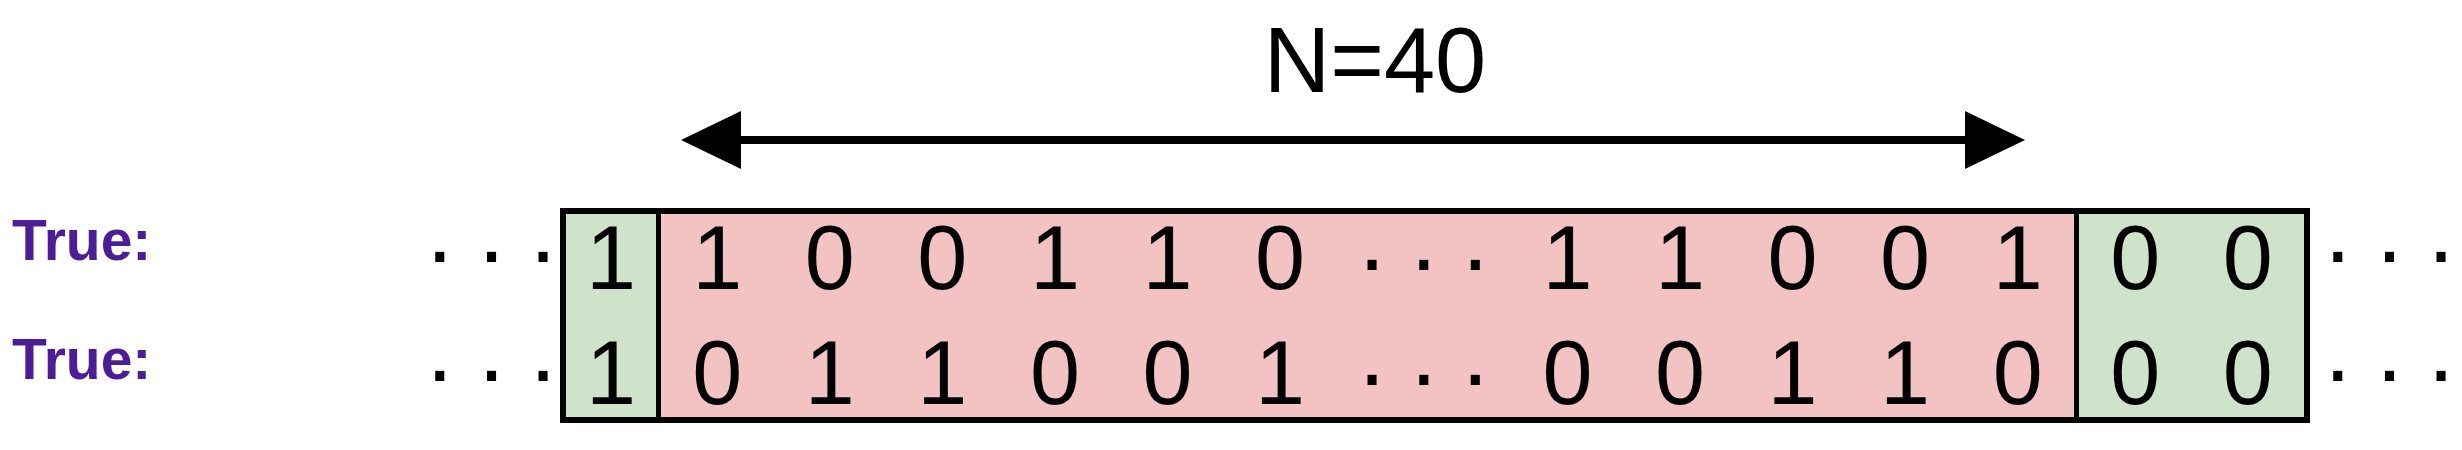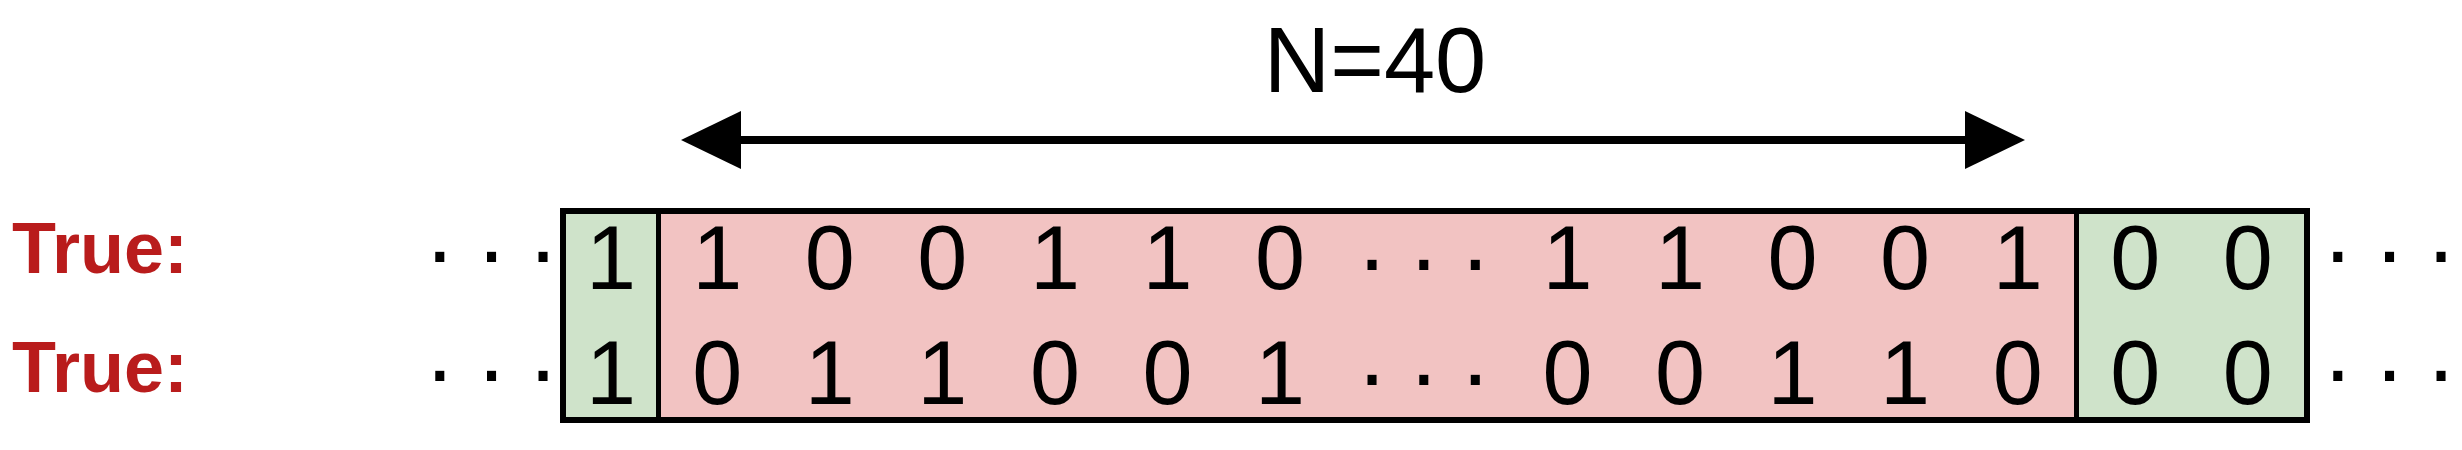--- a/index.html
+++ b/index.html
@@ -18,21 +18,21 @@
     font-size:92px;line-height:1;
     color:#000;
     white-space:nowrap;
   }
   .arrow-svg{
     position:absolute;left:0;top:0;width:2462px;height:450px;
     pointer-events:none;
   }
   .row-label{
     position:absolute;left:12px;
-    font-weight:bold;font-size:72px;line-height:1;color:#b91c1c;
+    font-weight:bold;font-size:57px;line-height:1;color:#4c1d95;
     white-space:nowrap;
   }
   .row-label.true{top:212px;}
   .row-label.pred{top:331px;}
   .ellipsis{
     position:absolute;
     font-size:95px;line-height:1;letter-spacing:20px;color:#000;
     transform:translateY(-58%);
     white-space:nowrap;
   }

